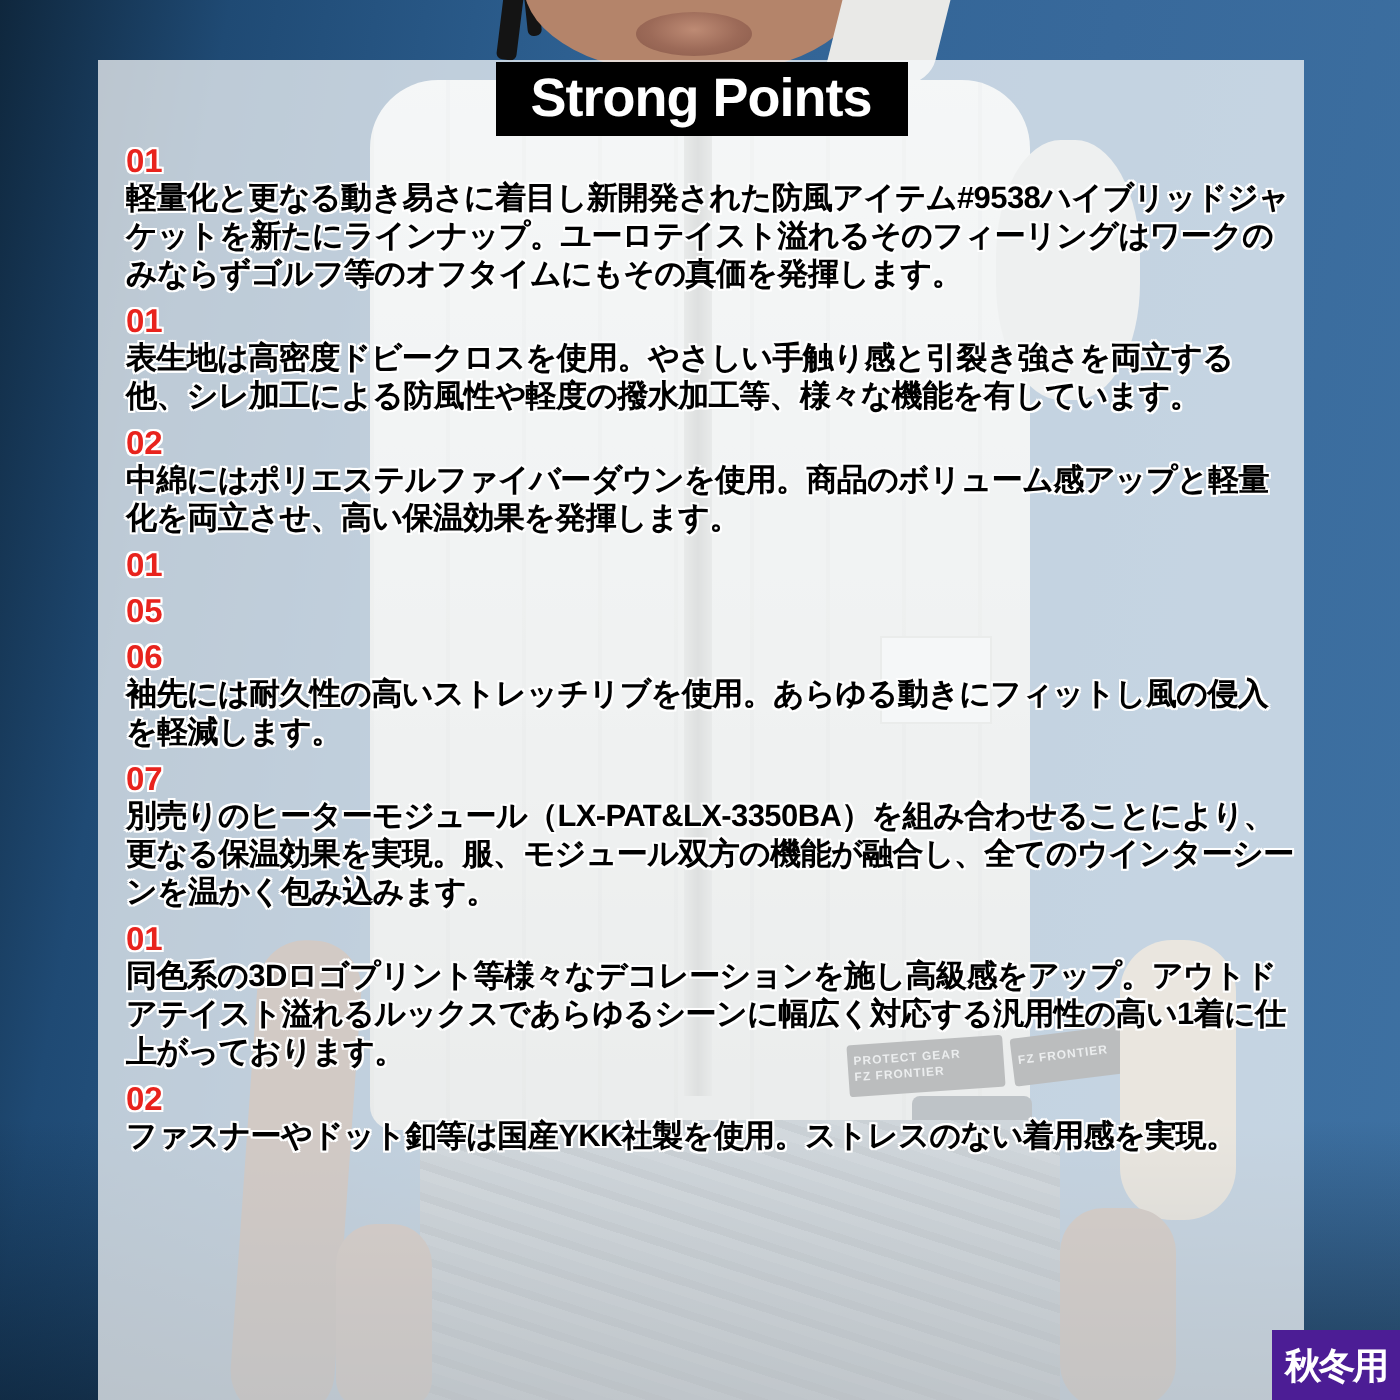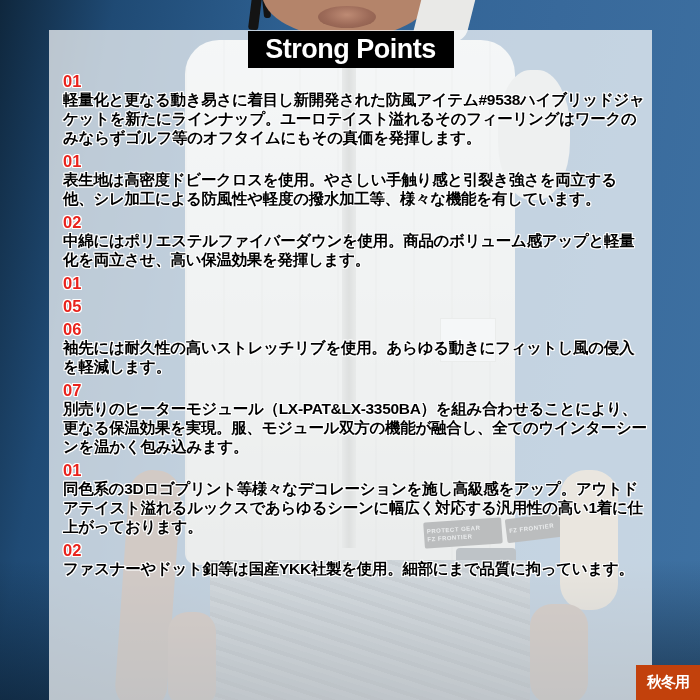--- a/index.html
+++ b/index.html
@@ -63,22 +63,22 @@
   .banner{width:206px;height:37px;margin:1px auto 0;background:#000000;
       display:flex;align-items:center;justify-content:center;}
   .banner span{color:#ffffff;font-size:27px;font-weight:bold;letter-spacing:-.5px;}
   .points{display:flex;flex-direction:column;gap:6px;padding:5px 5px 0 14px;}
   .outline{
     text-shadow:-1px -1px 0 #fff,0 -1px 0 #fff,1px -1px 0 #fff,-1px 0 0 #fff,
       1px 0 0 #fff,-1px 1px 0 #fff,0 1px 0 #fff,1px 1px 0 #fff;}
   .num{color:#e8231d;font-size:16.5px;font-weight:bold;line-height:17px;}
   .txt{color:#000000;font-size:15.5px;font-weight:bold;line-height:19px;letter-spacing:-.3px;}
   
-  .badge{position:absolute;right:0;bottom:0;width:64px;height:35px;background:#c2410c;
-      color:#ffffff;font-size:15px;font-weight:bold;
+  .badge{position:absolute;right:0;bottom:0;width:64px;height:35px;background:#4c1d95;
+      color:#ffffff;font-size:18px;font-weight:bold;
       display:flex;align-items:center;justify-content:center;letter-spacing:-1px;}
 </style>
 </head>
 <body>
 
 <div class="stage">
 
   <div class="photo">
     <div class="bg"></div>
     <div class="hair-strand hair-1"></div>
@@ -137,20 +137,20 @@
       <div class="point">
         <div class="num outline">07</div>
         <div class="txt outline">別売りのヒーターモジュール（LX-PAT&amp;LX-3350BA）を組み合わせることにより、更なる保温効果を実現。服、モジュール双方の機能が融合し、全てのウインターシーンを温かく包み込みます。</div>
       </div>
       <div class="point">
         <div class="num outline">01</div>
         <div class="txt outline">同色系の3Dロゴプリント等様々なデコレーションを施し高級感をアップ。アウトドアテイスト溢れるルックスであらゆるシーンに幅広く対応する汎用性の高い1着に仕上がっております。</div>
       </div>
       <div class="point">
         <div class="num outline">02</div>
-        <div class="txt outline">ファスナーやドット釦等は国産YKK社製を使用。細部にまで品質に拘っています。</div>
+        <div class="txt outline">ファスナーやドット釦等は国産YKK社製を使用。ストレスのない着用感を実現。</div>
       </div>
     </div>
   </div>
 
   <div class="badge">秋冬用</div>
 
 </div>
 
 </body></html>

